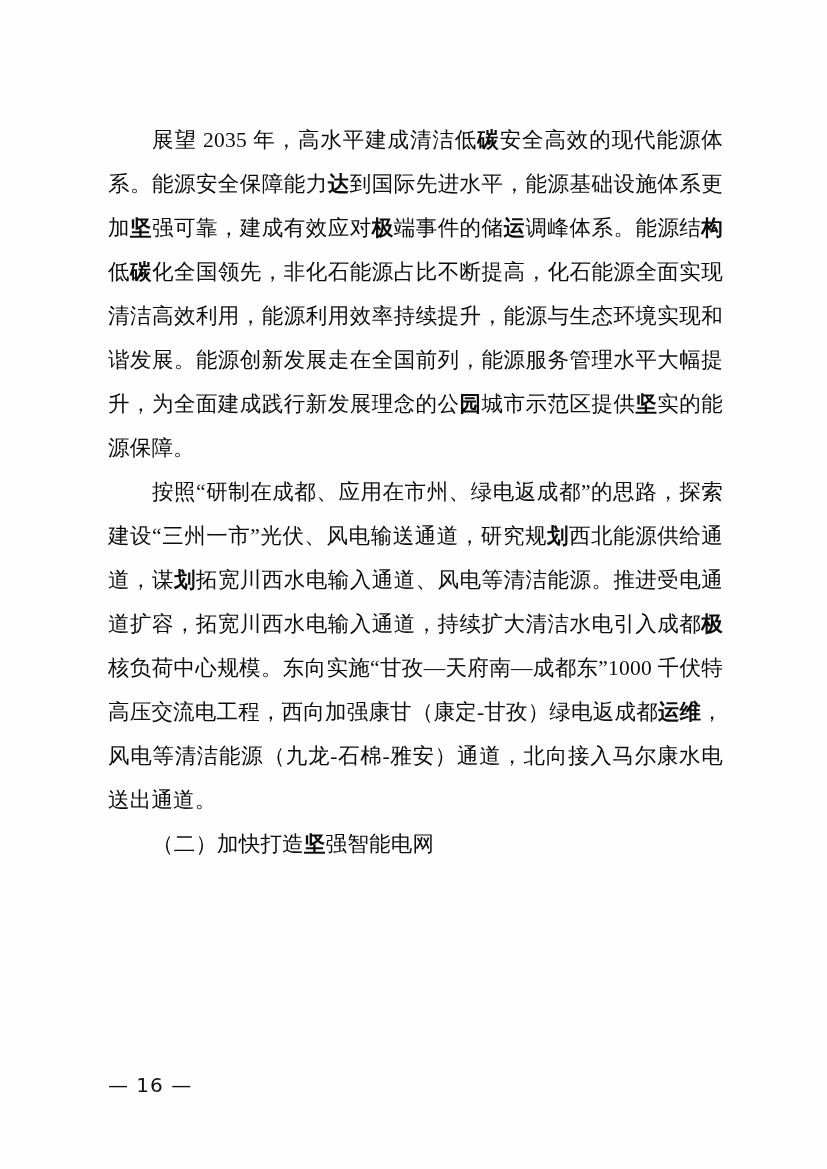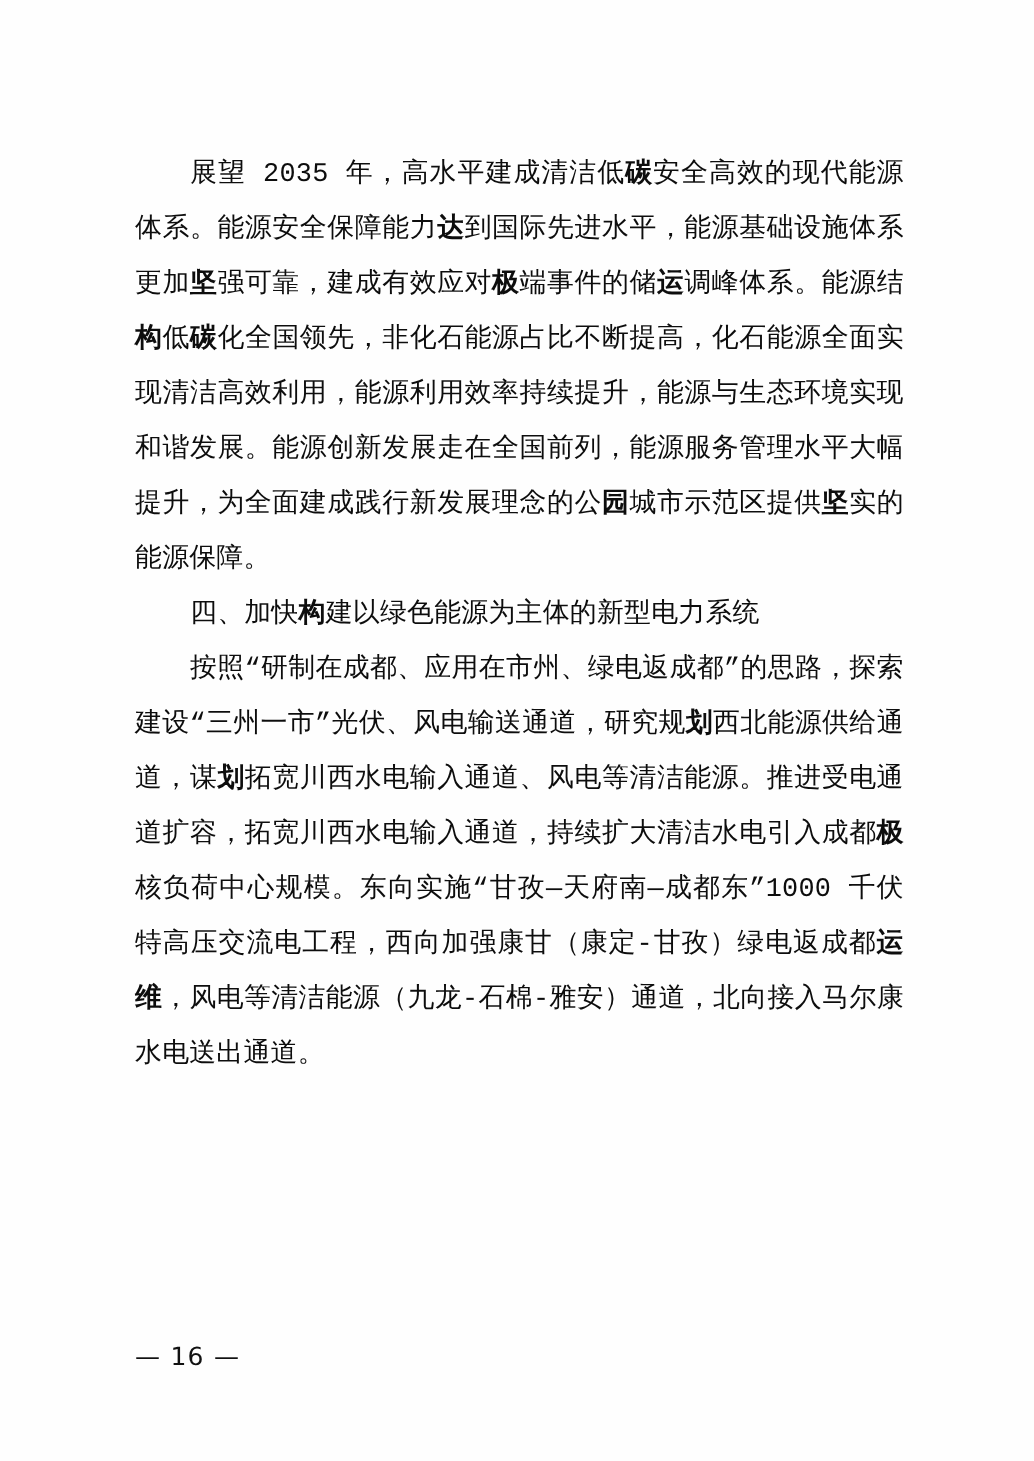--- a/index.html
+++ b/index.html
@@ -29,21 +29,21 @@
     top: 118px;
     width: 615px;
   }
   p.para {
     margin: 0 0 0 0;
     font-size: 21.5px;
     line-height: 44px;
     text-align: justify;
     text-justify: inter-ideograph;
     letter-spacing: 0.2px;
-    font-family: Liberation Mono, monospace;
+    font-family: Liberation Serif, serif;
     font-weight: 400;
     color: #0d0d0d;
   }
   p.indent2 {
     text-indent: 44px;
   }
   .b {
     font-weight: 700;
   }
   .footer {
@@ -60,19 +60,19 @@
   .pagenum-inner {
     display: inline-block;
   }
 </style>
 </head>
 <body>
 
 <div class="page">
   <div class="content">
     <p class="para indent2"><span>展望 2035 年，高水平建成清洁低</span><span class="b">碳</span><span>安全高效的现代能源体系。能源安全保障能力</span><span class="b">达</span><span>到国际先进水平，能源基础设施体系更加</span><span class="b">坚</span><span>强可靠，建成有效应对</span><span class="b">极</span><span>端事件的储</span><span class="b">运</span><span>调峰体系。能源结</span><span class="b">构</span><span>低</span><span class="b">碳</span><span>化全国领先，非化石能源占比不断提高，化石能源全面实现清洁高效利用，能源利用效率持续提升，能源与生态环境实现和谐发展。能源创新发展走在全国前列，能源服务管理水平大幅提升，为全面建成践行新发展理念的公</span><span class="b">园</span><span>城市示范区提供</span><span class="b">坚</span><span>实的能源保障。</span></p>
-    <p class="para indent2"><span>四、加快</span><span class="b">构</span><span>建以绿色能源为主体的新型电力系统</span></p>
     <p class="para indent2"><span>按照“研制在成都、应用在市州、绿电返成都”的思路，探索建设“三州一市”光伏、风电输送通道，研究规</span><span class="b">划</span><span>西北能源供给通道，谋</span><span class="b">划</span><span>拓宽川西水电输入通道、风电等清洁能源。推进受电通道扩容，拓宽川西水电输入通道，持续扩大清洁水电引入成都</span><span class="b">极</span><span>核负荷中心规模。东向实施“甘孜—天府南—成都东”1000 千伏特高压交流电工程，西向加强康甘（康定-甘孜）绿电返成都</span><span class="b">运维</span><span>，风电等清洁能源（九龙-石棉-雅安）通道，北向接入马尔康水电送出通道。</span></p>
+    <p class="para indent2"><span>（二）加快打造</span><span class="b">坚</span><span>强智能电网</span></p>
   </div>
   <div class="footer">
     <span class="pagenum-inner">— 16 —</span>
   </div>
 </div>
 
 </body></html>

